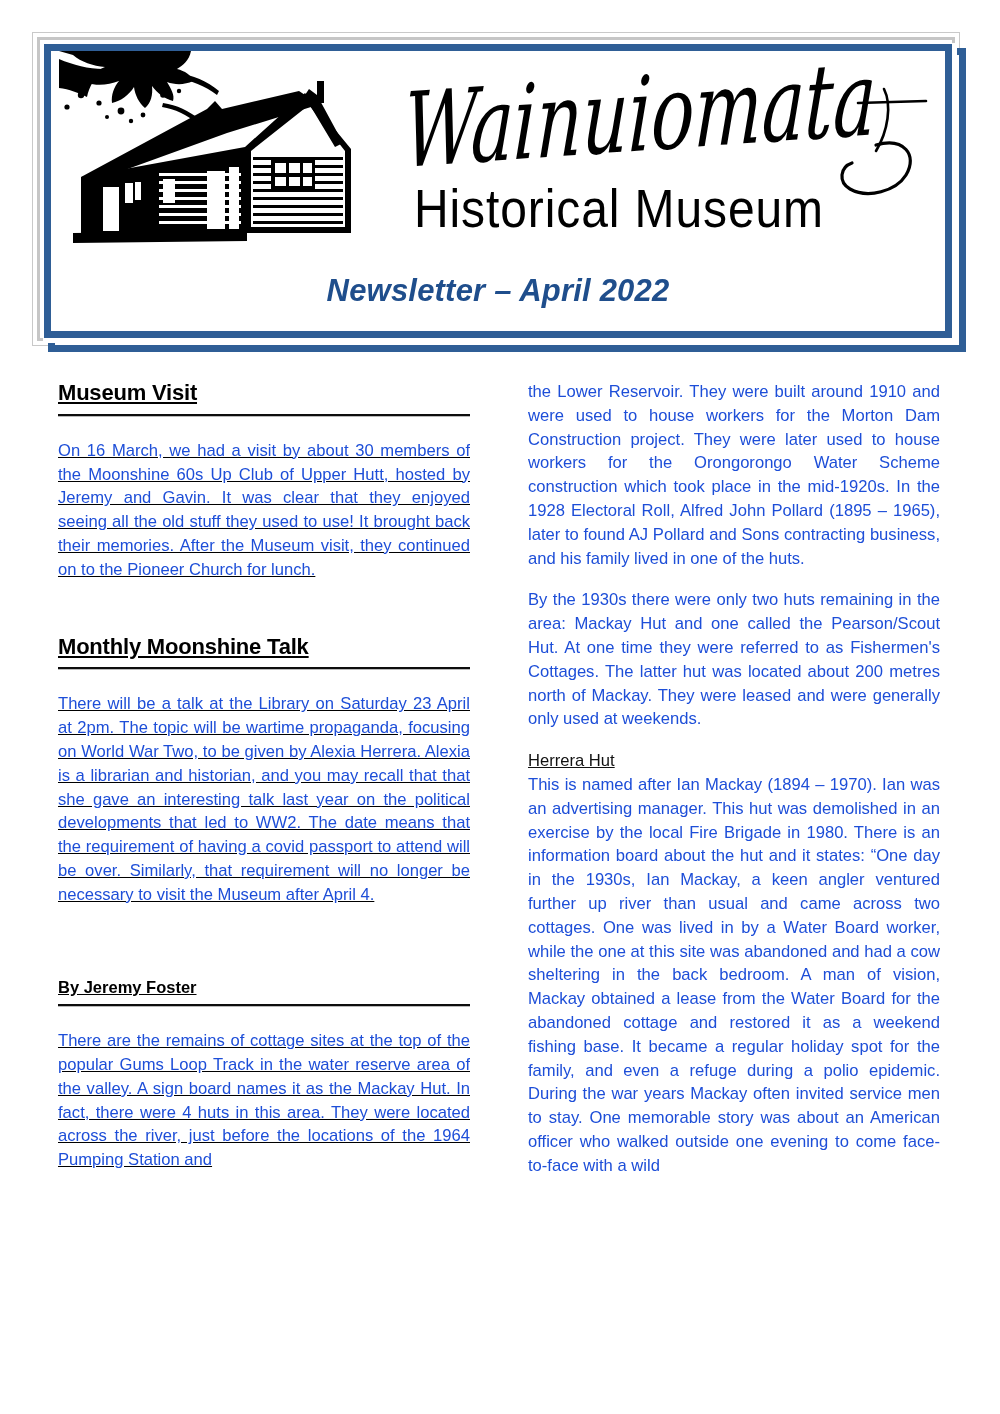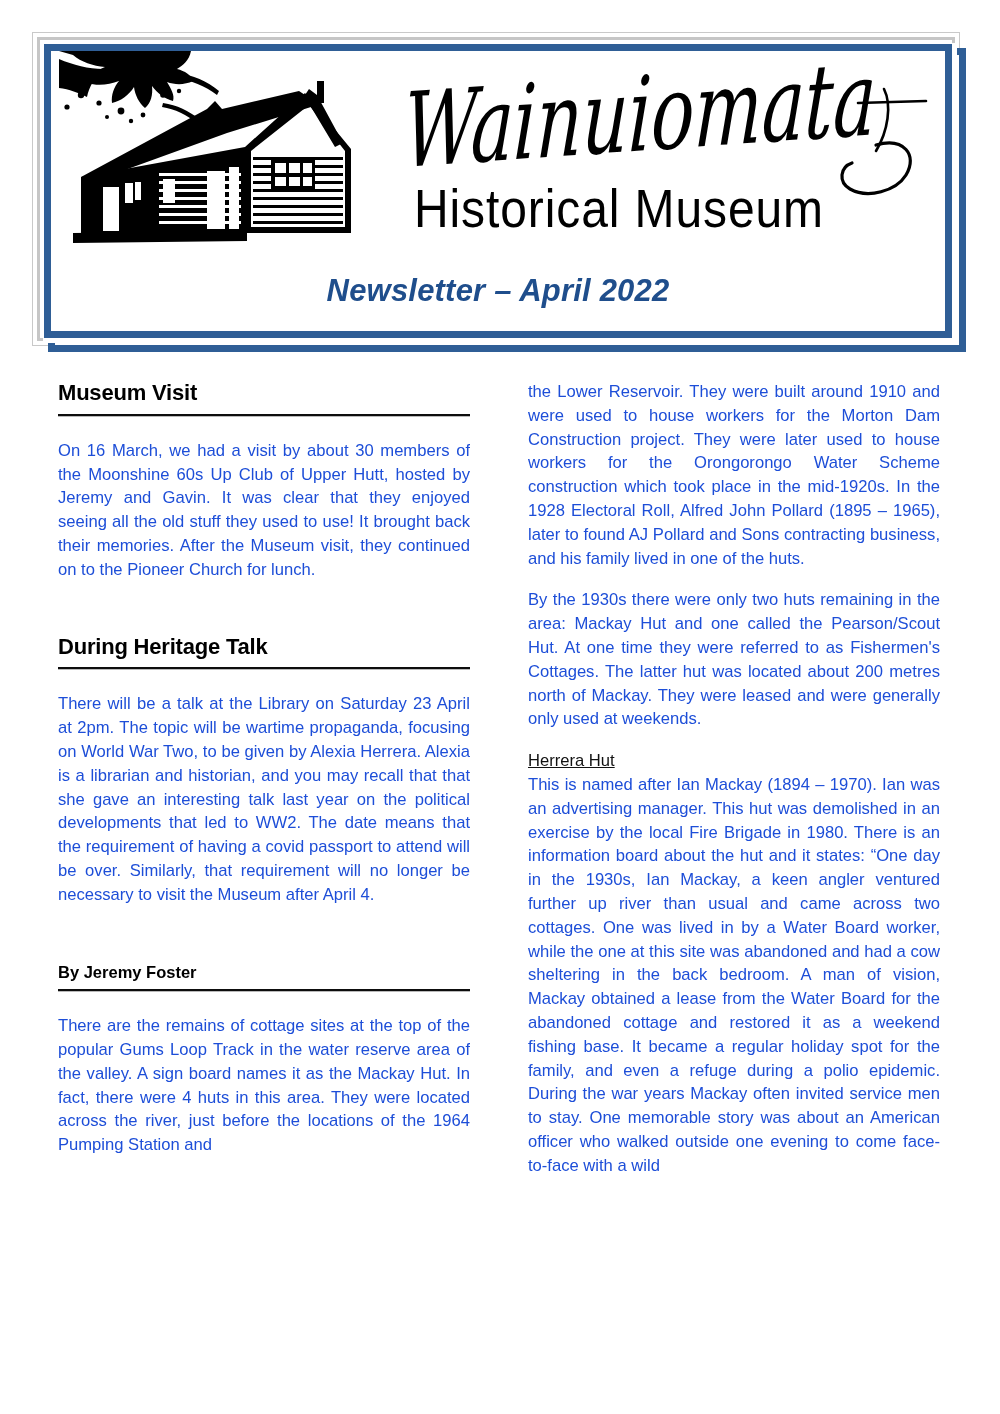--- a/index.html
+++ b/index.html
@@ -108,36 +108,36 @@
     width: 1000px;
     height: 1034px;
   }
   .col {
     position: absolute;
     top: 0;
     width: 412px;
     height: 1034px;
     overflow: hidden;
   }
-  .col-left  { left: 58px; }
+  .col-left  { left: 58px; text-decoration: underline; }
   .col-right { left: 528px; }
 
   h2.section-heading {
     margin: 0;
     font-size: 22px;
     font-weight: bold;
     line-height: 1.22;
     letter-spacing: -0.2px;
     color: #000;
   }
   .byline {
     font-size: 16.5px;
     font-weight: bold;
     line-height: 1.25;
-    margin-top: 3px;
+    margin-top: 18px;
     color: #000;
   }
   .heading-rule {
     height: 0;
     border-top: 2px solid #0d0d0d;
     border-bottom: 1px solid #b9b9b9;
     margin-top: 7px;
     margin-bottom: 22px;
   }
 
@@ -276,21 +276,21 @@
 <div class="columns">
 
   <div class="col col-left">
 
     <h2 class="section-heading">Museum Visit</h2>
     <div class="heading-rule"></div>
     <p class="body-text last">On 16 March, we had a visit by about 30 members of the Moonshine 60s Up Club of Upper Hutt, hosted by Jeremy and Gavin. It was clear that they enjoyed seeing all the old stuff they used to use! It brought back their memories. After the Museum visit, they continued on to the Pioneer Church for lunch.</p>
 
     <div class="gap-lg"></div>
 
-    <h2 class="section-heading">During Heritage Talk</h2>
+    <h2 class="section-heading">Monthly Moonshine Talk</h2>
     <div class="heading-rule"></div>
     <p class="body-text last">There will be a talk at the Library on Saturday 23 April at 2pm. The topic will be wartime propaganda, focusing on World War Two, to be given by Alexia Herrera. Alexia is a librarian and historian, and you may recall that that she gave an interesting talk last year on the political developments that led to WW2. The date means that the requirement of having a covid passport to attend will be over. Similarly, that requirement will no longer be necessary to visit the Museum after April 4.</p>
 
     <div class="gap-lg"></div>
 
     <div class="byline">By Jeremy Foster</div>
     <div class="heading-rule"></div>
     <p class="body-text last">There are the remains of cottage sites at the top of the popular Gums Loop Track in the water reserve area of the valley. A sign board names it as the Mackay Hut. In fact, there were 4 huts in this area. They were located across the river, just before the locations of the 1964 Pumping Station and</p>
   </div>
 

